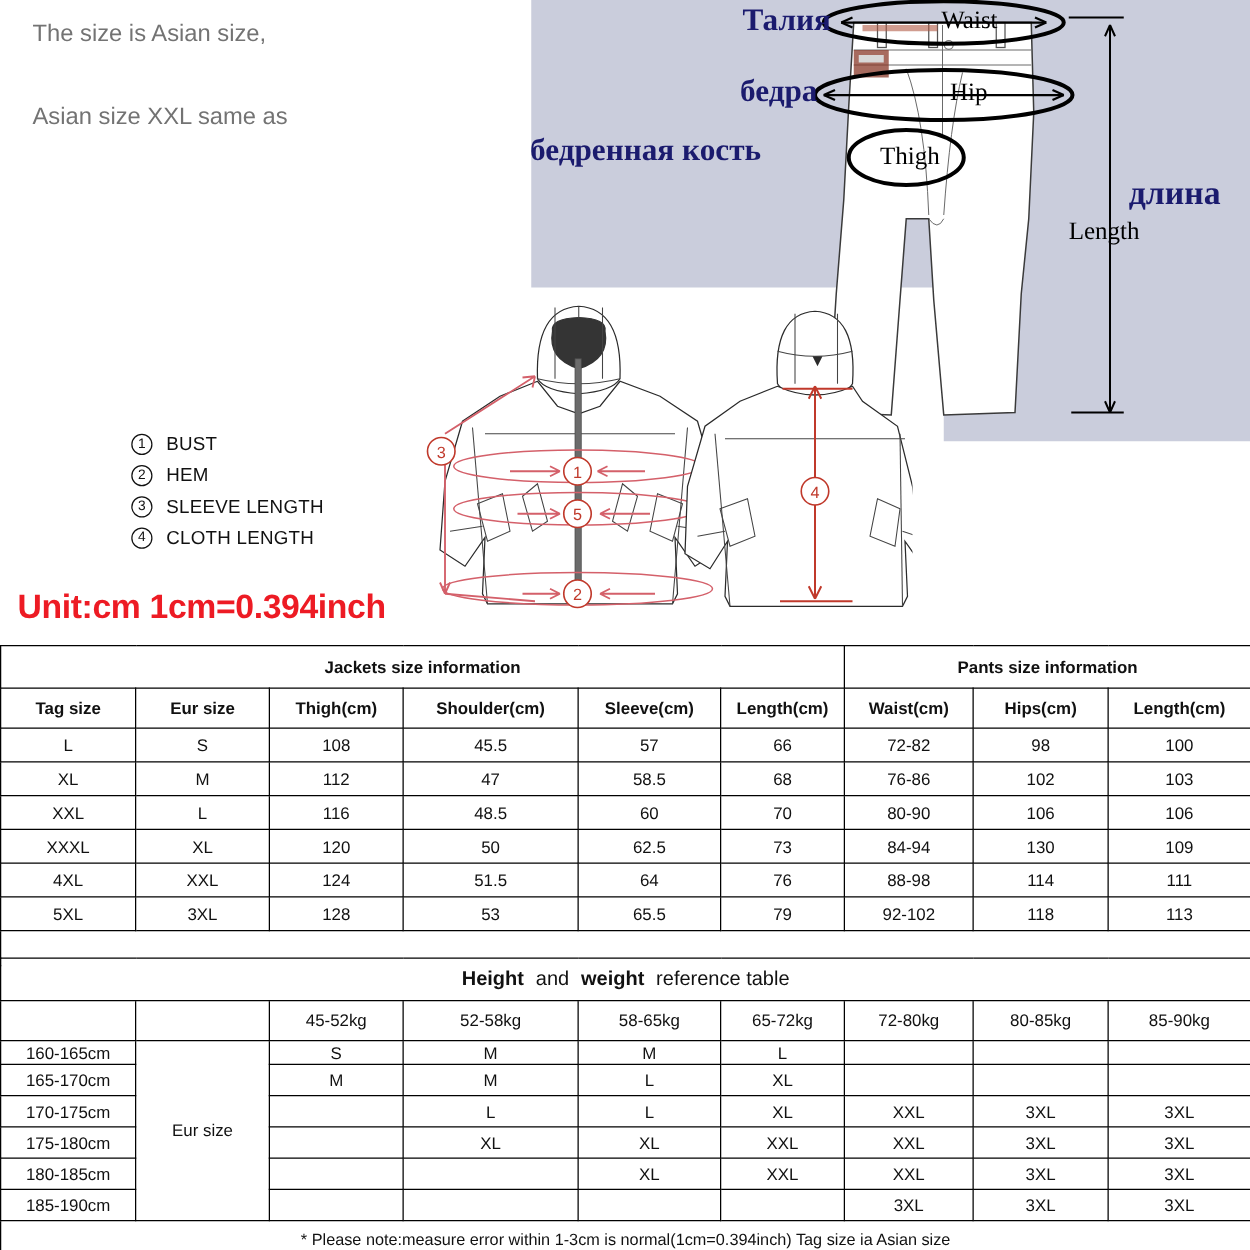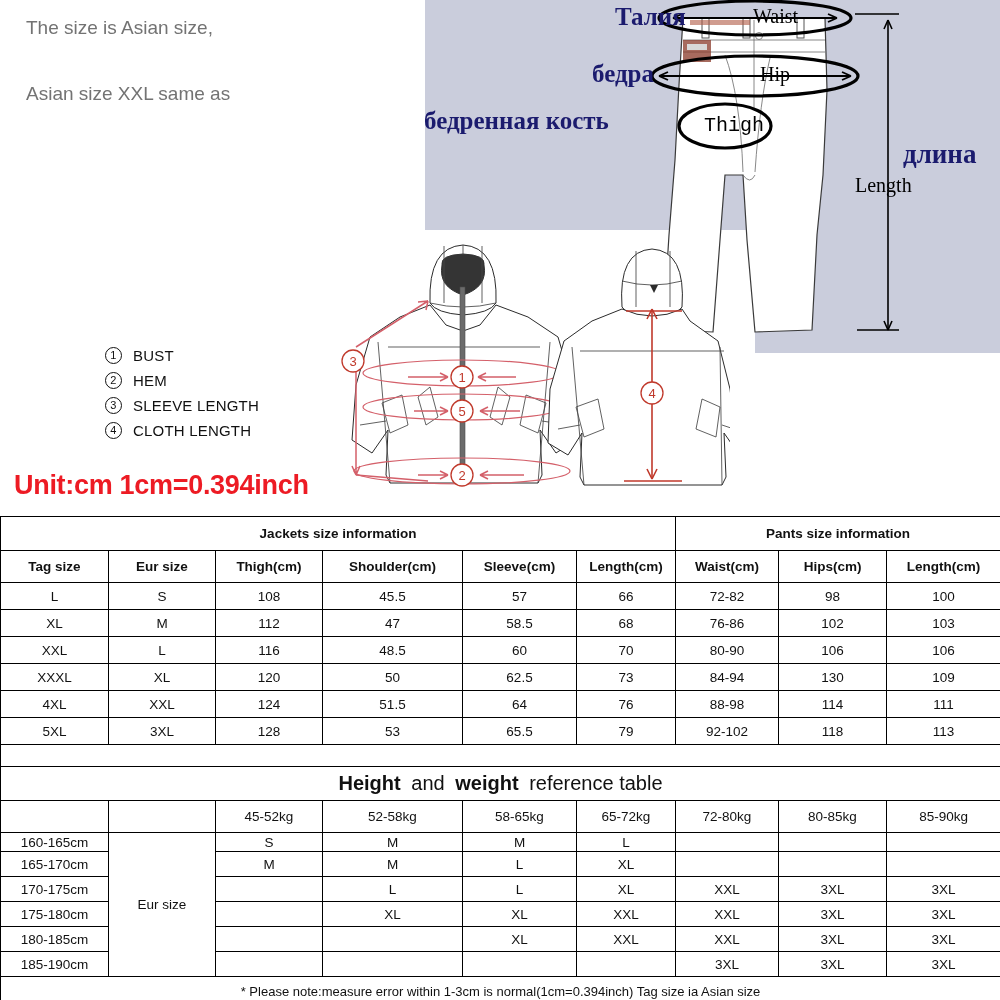--- a/index.html
+++ b/index.html
@@ -215,28 +215,28 @@
 
       <g stroke="#000" stroke-width="1.6" fill="none">
         <path d="M430 14 L474 14"></path>
         <path d="M463 20 L463 330"></path>
         <path d="M463 20 l-4 9 M463 20 l4 9"></path>
         <path d="M463 330 l-4 -9 M463 330 l4 -9"></path>
         <path d="M432 330 L474 330"></path>
       </g>
     </svg>
 
-    <div class="lbl lbl-ru" style="left:594px; top:3px;margin-left:21px;">Талия</div>
+    <div class="lbl lbl-ru" style="left:594px; top:3px;">Талия</div>
     <div class="lbl lbl-en" style="left:753px; top:5px;">Waist</div>
 
     <div class="lbl lbl-ru" style="left:592px; top:60px;">бедра</div>
     <div class="lbl lbl-en" style="left:760px; top:63px;">Hip</div>
 
     <div class="lbl lbl-ru" style="left:424px; top:107px;">бедренная кость</div>
-    <div class="lbl lbl-en" style="left:704px; top:114px;font-family:Liberation Mono, monospace;">Thigh</div>
+    <div class="lbl lbl-en" style="left:704px; top:114px;">Thigh</div>
 
     <div class="lbl lbl-ru" style="left:903px; top:139px; font-size:27px;">длина</div>
     <div class="lbl lbl-en" style="left:855px; top:174px;">Length</div>
 
     <svg class="jacket-svg" width="400" height="290" viewBox="0 0 400 290">
 
       <g fill="#ffffff" stroke="#2b2b2b" stroke-width="1">
 
         <path d="M100 78 Q98 22 133 20 Q168 22 166 78 Q160 88 133 90 Q106 88 100 78 Z"></path>
 
@@ -438,21 +438,21 @@
         <col style="width:107px">
       <col style="width:140px">
         <col style="width:114px">
         <col style="width:99px">
       <col style="width:103px">
         <col style="width:108px">
         <col style="width:114px">
     </colgroup>
     <tbody>
       <tr>
-        <td colspan="9" style="height:34px; font-size:20px;">
+        <td colspan="9" style="height:34px; font-size:16px;">
           <span style="font-weight:bold">Height</span>
           <span style="margin:0 5px">and</span>
           <span style="font-weight:bold">weight</span>
           <span style="margin-left:5px">reference table</span>
         </td>
       </tr>
 
       <tr>
         <td style="height:32px"></td>
         <td></td>

